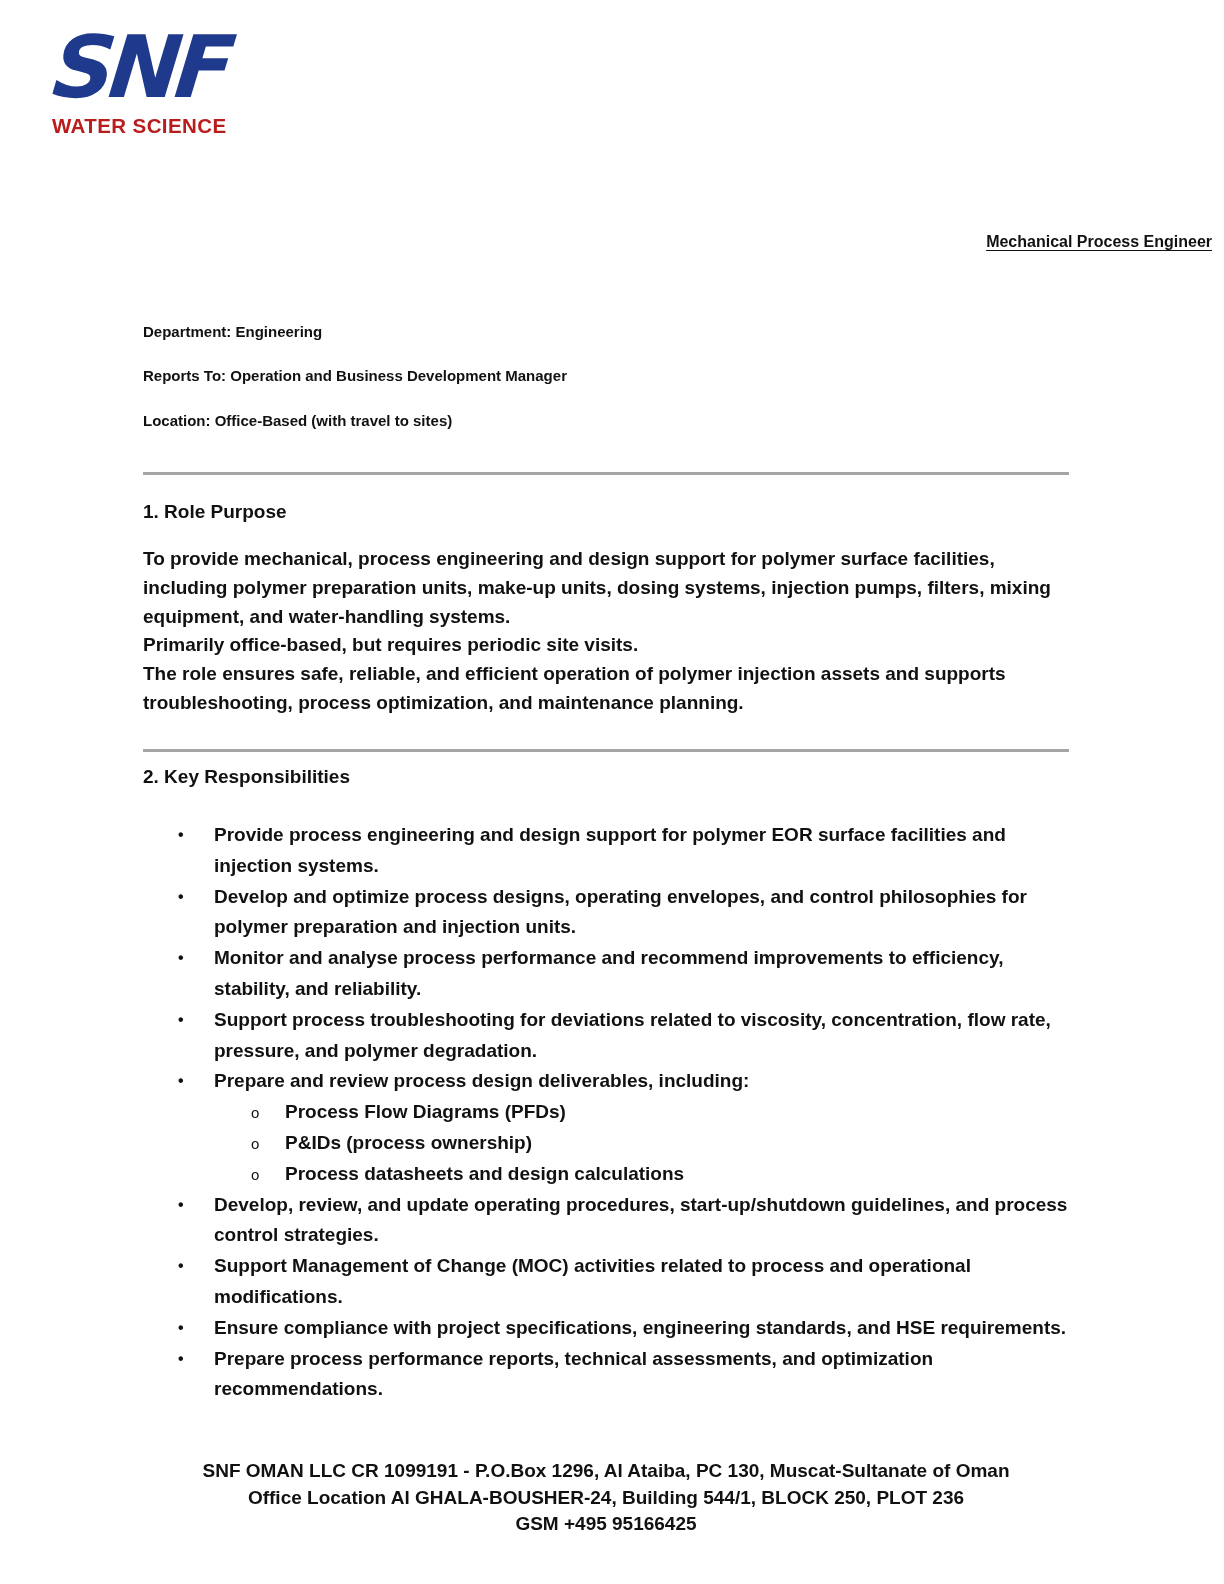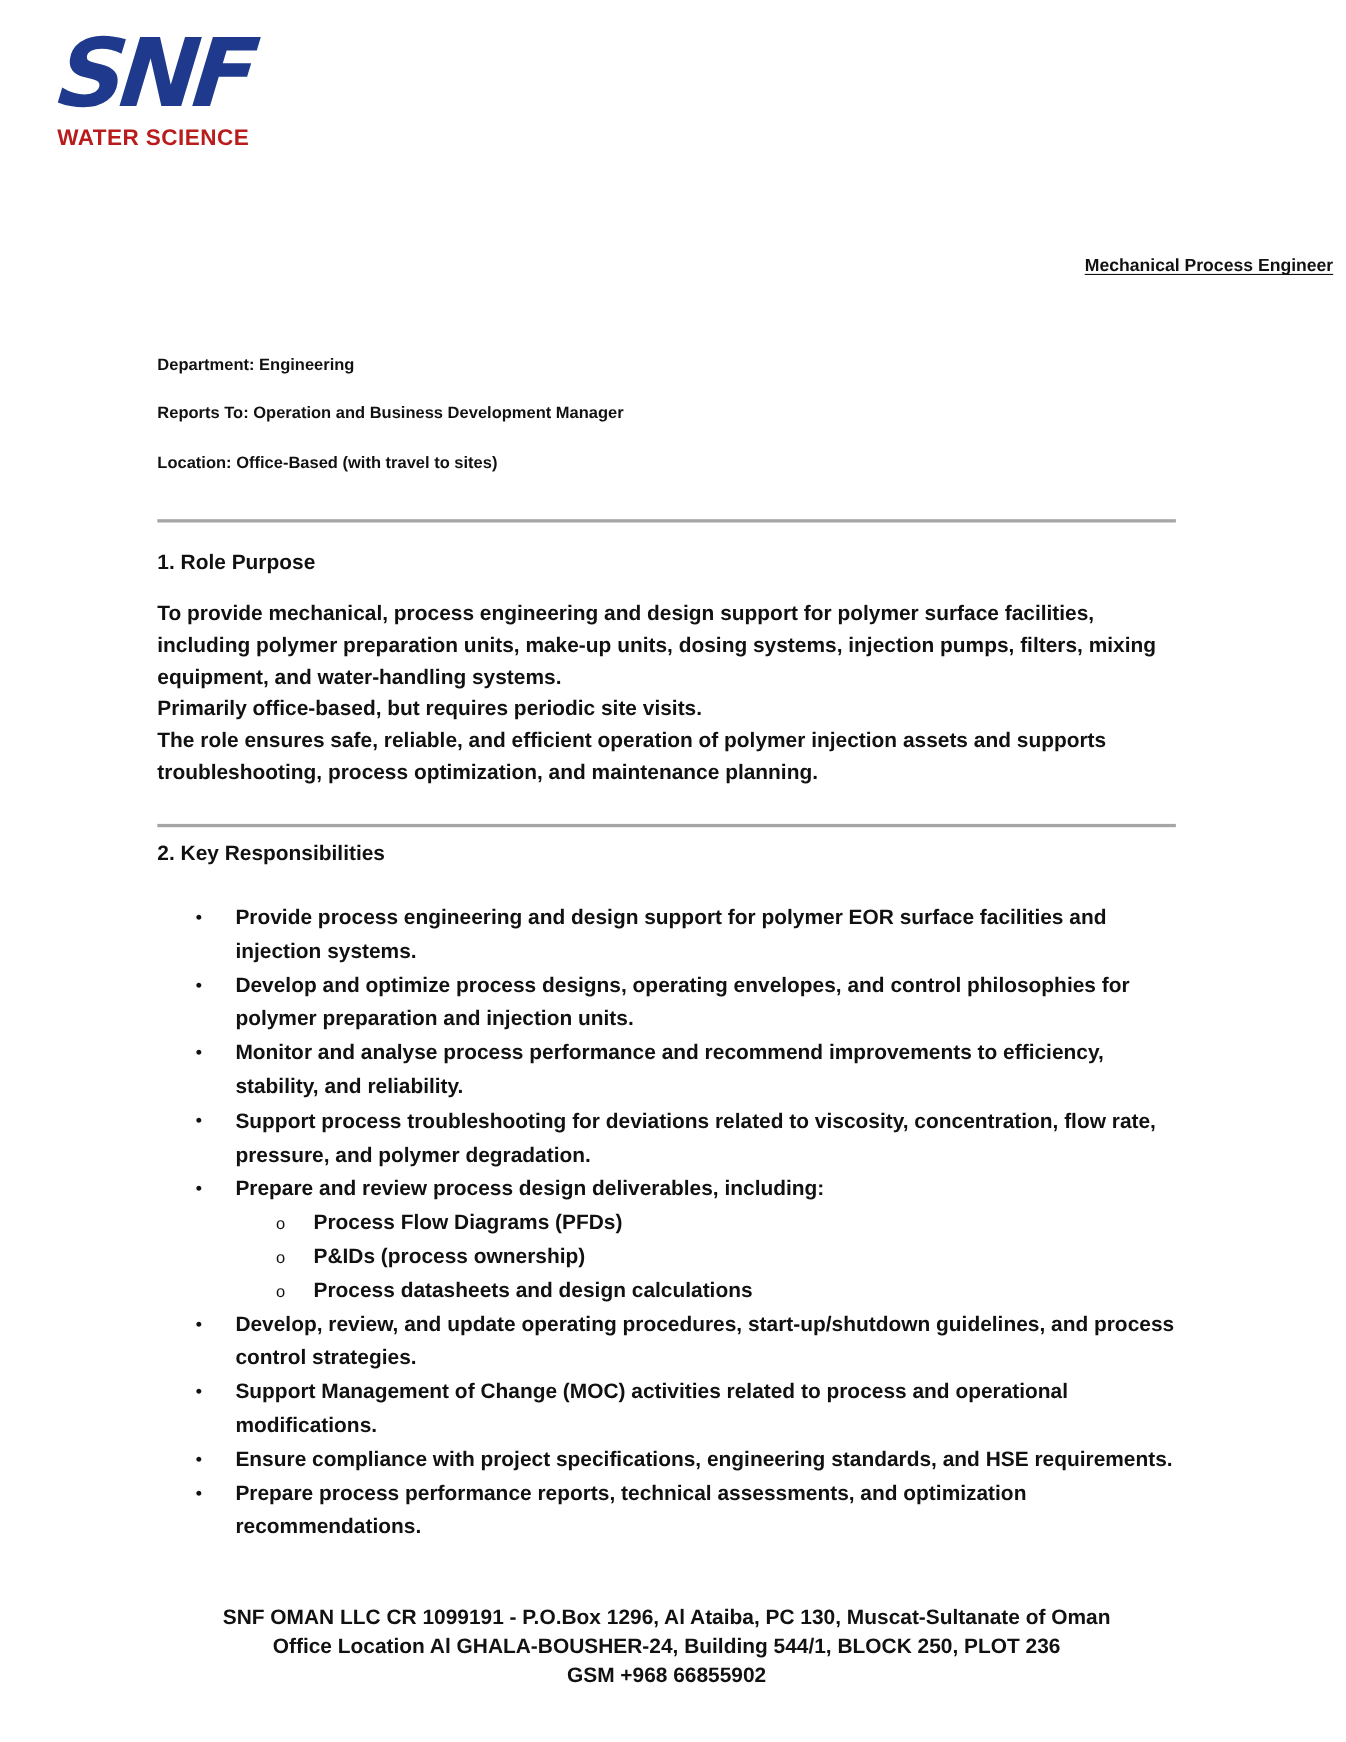--- a/index.html
+++ b/index.html
@@ -85,14 +85,14 @@
   </li>
   <li><span class="bullet">•</span><span>Develop, review, and update operating procedures, start-up/shutdown guidelines, and process control strategies.</span></li>
   <li><span class="bullet">•</span><span>Support Management of Change (MOC) activities related to process and operational modifications.</span></li>
   <li><span class="bullet">•</span><span>Ensure compliance with project specifications, engineering standards, and HSE requirements.</span></li>
   <li><span class="bullet">•</span><span>Prepare process performance reports, technical assessments, and optimization recommendations.</span></li>
 </ul>
 
 <div class="footer">
   <div>SNF OMAN LLC CR 1099191 - P.O.Box 1296, Al Ataiba, PC 130, Muscat-Sultanate of Oman</div>
   <div>Office Location Al GHALA-BOUSHER-24, Building 544/1, BLOCK 250, PLOT 236</div>
-  <div>GSM +968 66855902</div>
+  <div>GSM +495 95166425</div>
 </div>
 
 </body></html>

